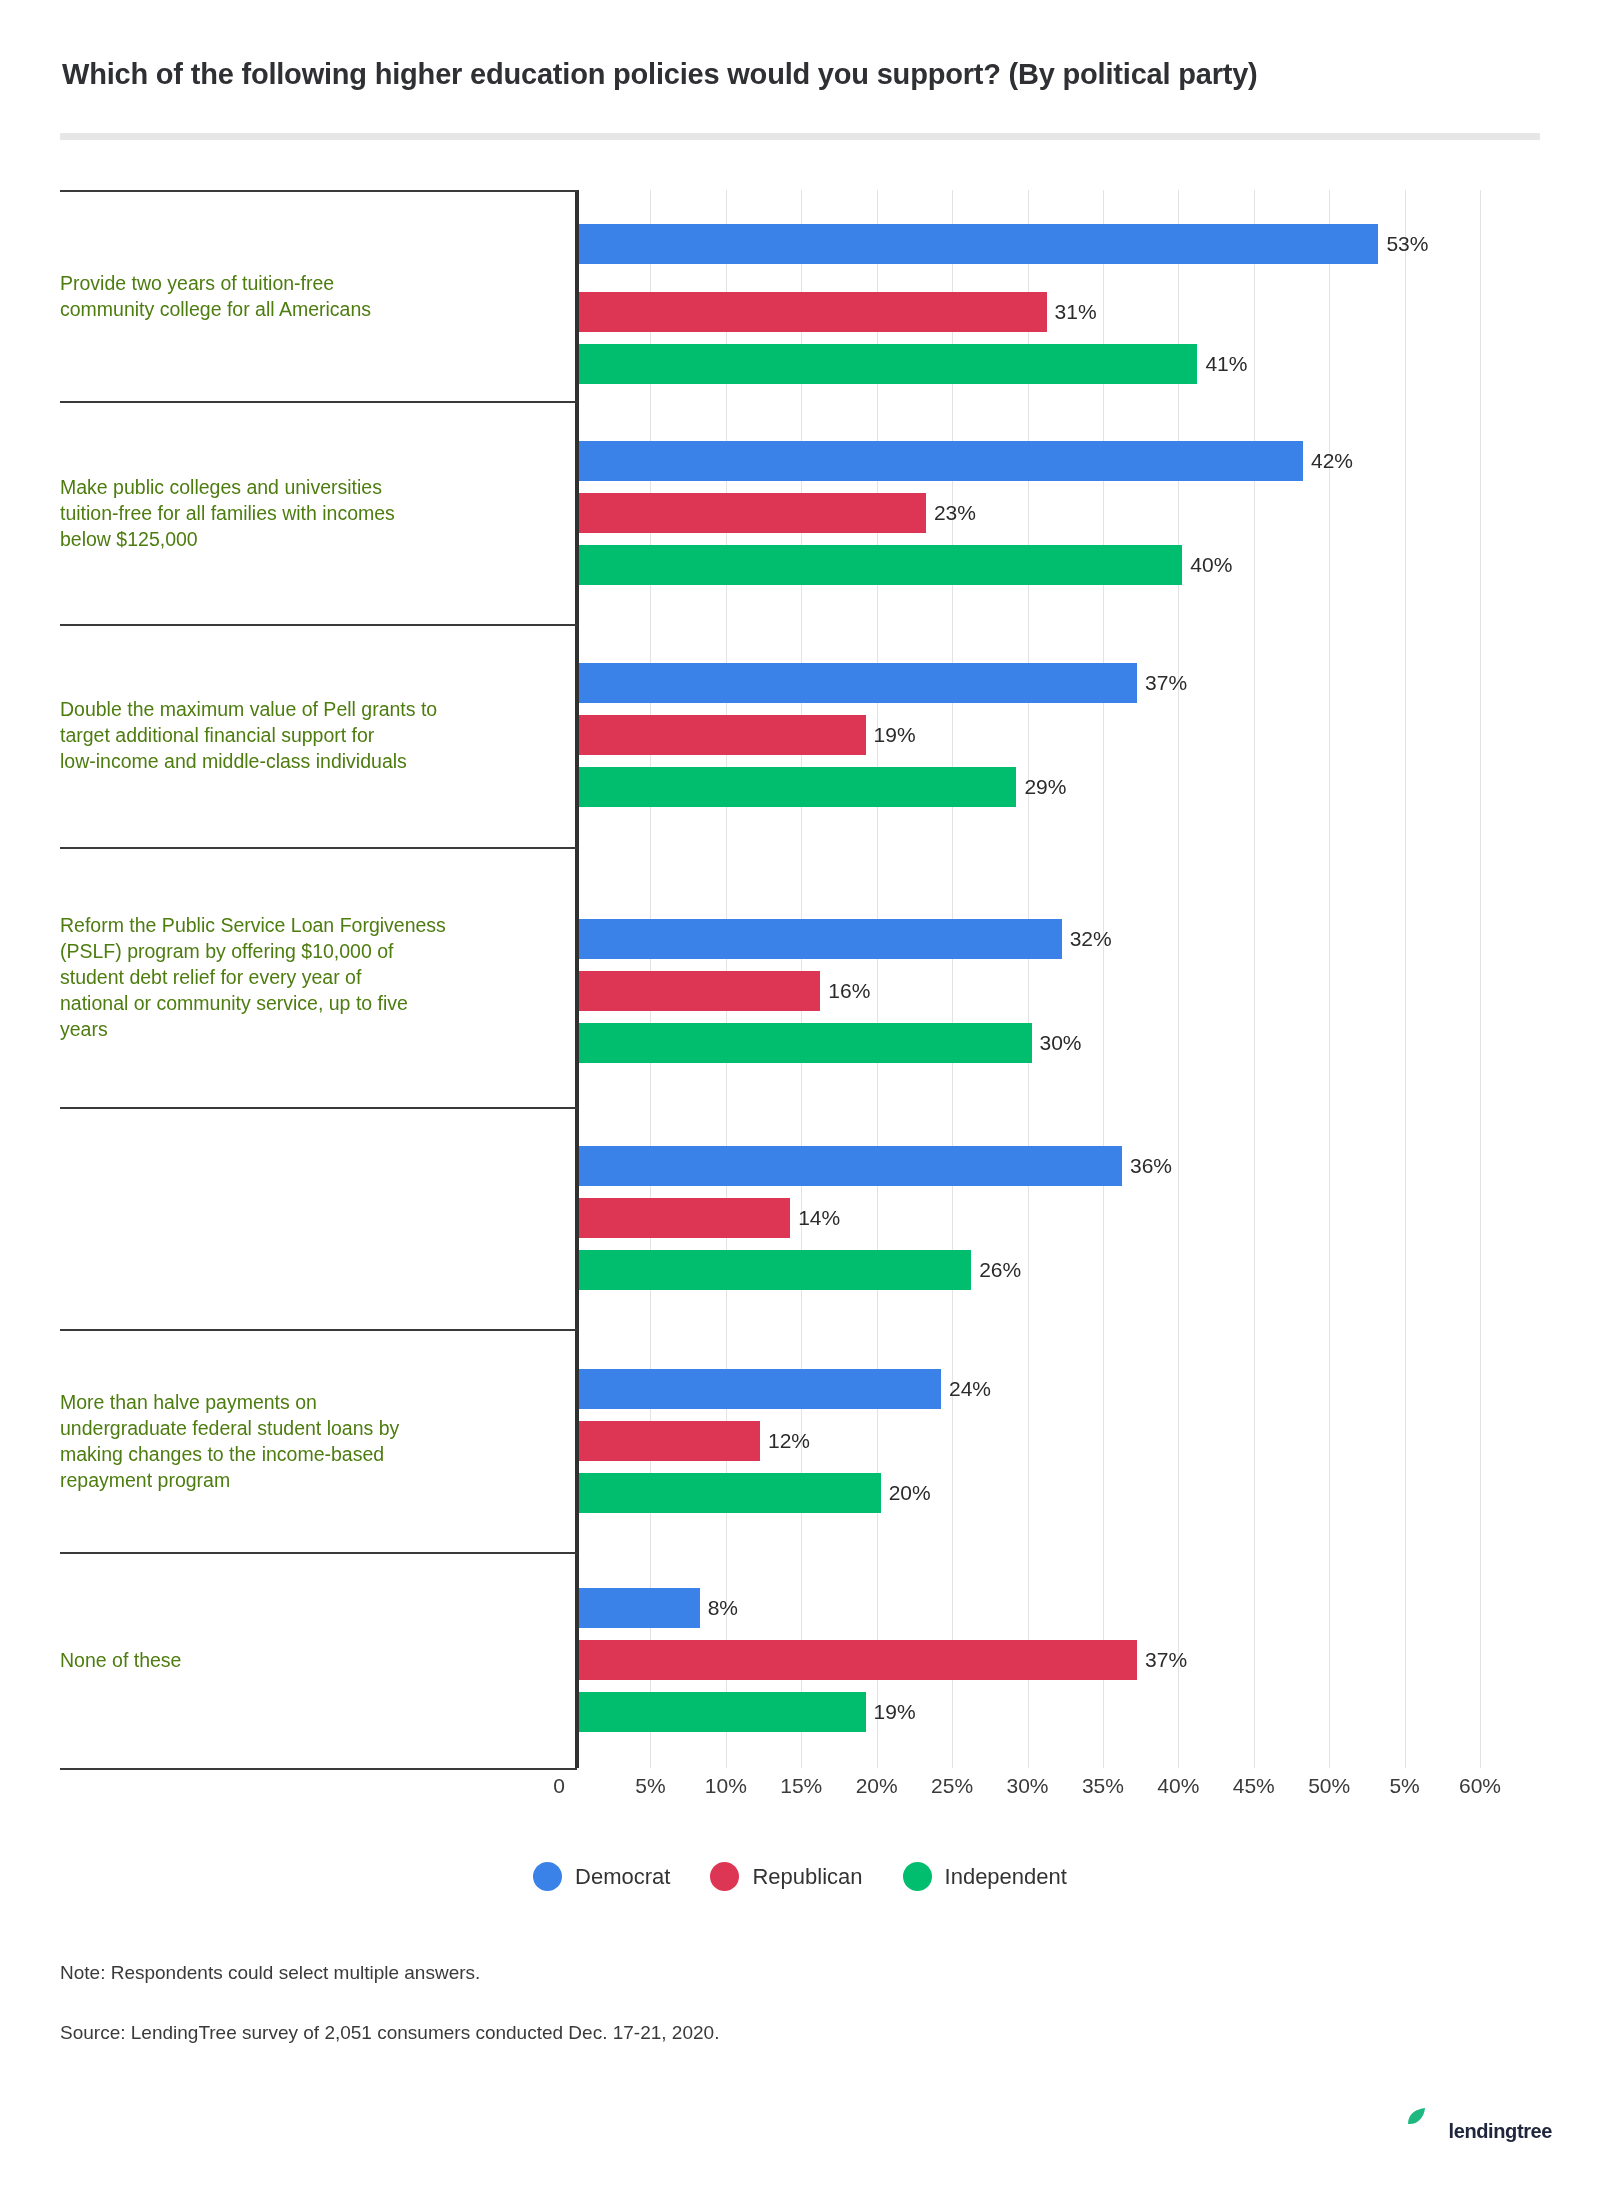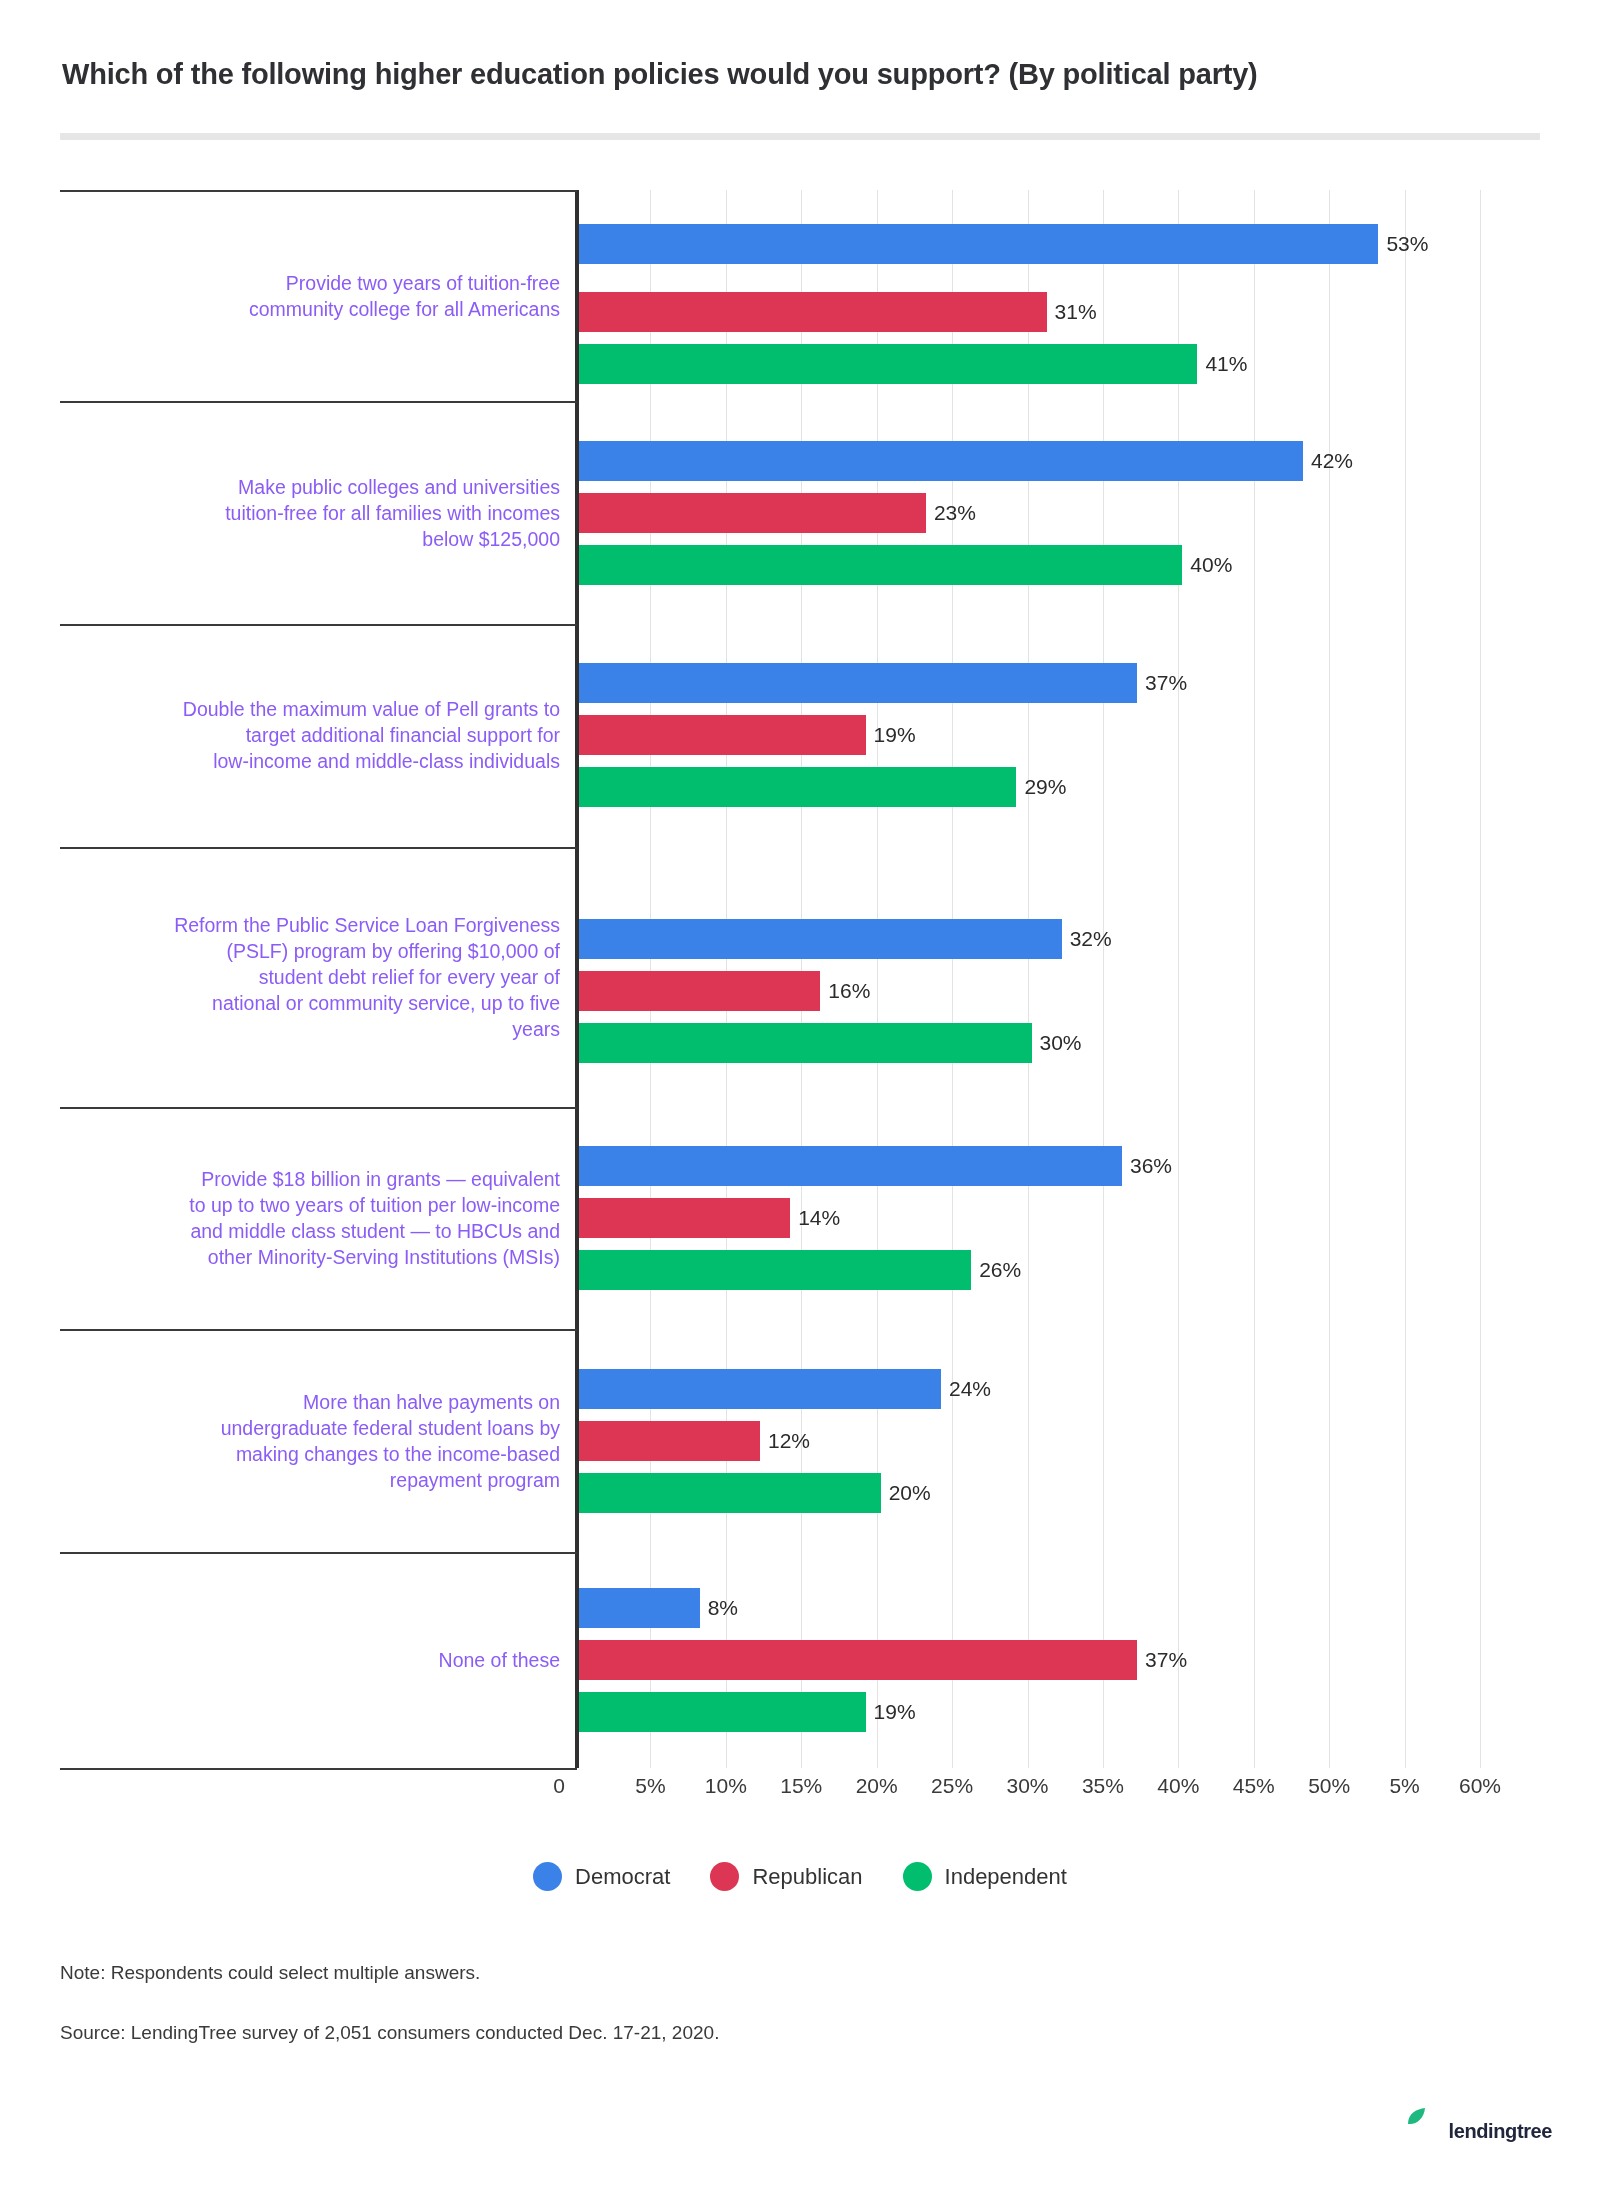--- a/index.html
+++ b/index.html
@@ -45,22 +45,22 @@
   }
 
   .row-sep{
     position:absolute;left:0;height:2px;background:#3a3a3a;
   }
 
   
   .catblock{position:absolute;left:0;width:1480px;}
   .catlabel{
     position:absolute;left:0;width:500px;
-    text-align:right;
-    font-size:19.5px;line-height:26px;color:#8b5cf6;
+    text-align:left;
+    font-size:19.5px;line-height:26px;color:#4d7c0f;
   }
   .bars{position:absolute;left:519px;top:0;}
   .barrow{position:relative;width:905px;}
   .bar{
     position:absolute;left:0;top:0;height:100%;
     border-radius:0;
   }
   .barval{
     position:absolute;top:50%;transform:translateY(-50%);
     font-size:21px;color:#2b2b2b;white-space:nowrap;
@@ -200,21 +200,20 @@
                 <div class="bar" style="width: 241.333px; background: rgb(220, 54, 84);"></div>
                 <span class="barval" style="left: 249.333px;">16%</span>
               </div>
               <div class="barrow" style="height: 40px; margin-top: 12px;">
                 <div class="bar" style="width: 452.5px; background: rgb(0, 190, 110);"></div>
                 <span class="barval" style="left: 460.5px;">30%</span>
               </div>
             </div>
           </div>
           <div class="catblock" style="top: 916.573px; height: 222.643px;">
-            <div class="catlabel" style="top: 59.3213px;">Provide $18 billion in grants — equivalent<br>to up to two years of tuition per low-income<br>and middle class student — to HBCUs and<br>other Minority-Serving Institutions (MSIs)</div>
             <div class="bars" style="top: 39.3213px; height: 144px;">
               <div class="barrow" style="height: 40px; margin-top: 0px;">
                 <div class="bar" style="width: 543px; background: rgb(59, 130, 232);"></div>
                 <span class="barval" style="left: 551px;">36%</span>
               </div>
               <div class="barrow" style="height: 40px; margin-top: 12px;">
                 <div class="bar" style="width: 211.167px; background: rgb(220, 54, 84);"></div>
                 <span class="barval" style="left: 219.167px;">14%</span>
               </div>
               <div class="barrow" style="height: 40px; margin-top: 12px;">

